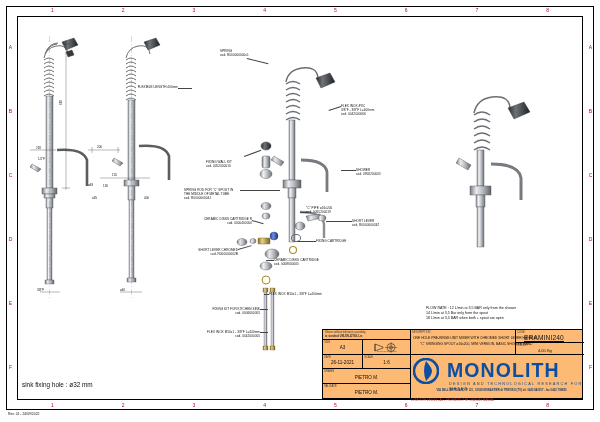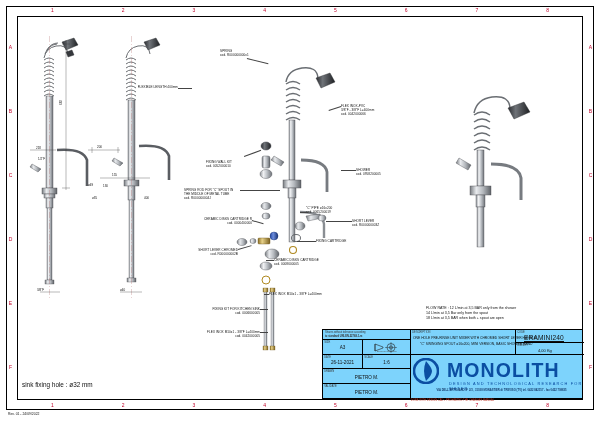--- a/index.html
+++ b/index.html
@@ -16,21 +16,21 @@
   
   .note{position:absolute;font-size:3.1px;line-height:4.0px;color:#111;font-family:"Liberation Sans",sans-serif;white-space:pre;letter-spacing:.02em;}
   .note.r{text-align:right;}
   .leader{position:absolute;background:#444;height:.5px;}
   .dimtxt{position:absolute;font-size:3px;color:#111;white-space:pre;}
 
   
   svg{position:absolute;left:0;top:0;pointer-events:none;}
 
   
-  .tb{position:absolute;left:322px;top:329px;width:261px;height:70px;border:.7px solid #000;box-sizing:border-box;background:#7dd3fc;}
+  .tb{position:absolute;left:322px;top:329px;width:261px;height:70px;border:.7px solid #000;box-sizing:border-box;background:#fdba74;}
   .tb div{box-sizing:border-box;position:absolute;}
   .tb .cell{border-right:.7px solid #000;border-bottom:.7px solid #000;}
   .tb .lab{font-size:2.6px;color:#333;position:absolute;left:1.2px;top:.8px;letter-spacing:.02em;}
   .tb .val{position:absolute;width:100%;text-align:center;font-size:4.6px;top:4.6px;color:#111;}
 
   .mono-wrap{position:absolute;left:88px;top:25px;width:173px;height:45px;}
   .mono-name{position:absolute;left:36px;top:5.5px;font-size:19.5px;font-weight:bold;letter-spacing:.055em;color:#0b4ea2;font-family:"Liberation Sans",sans-serif;line-height:19px;}
   .mono-sub{position:absolute;left:38px;top:26px;font-size:3.9px;letter-spacing:.30em;color:#0b4ea2;font-family:"Liberation Sans",sans-serif;}
   .mono-addr{position:absolute;left:8px;top:34px;width:165px;text-align:center;font-size:2.7px;color:#143a6b;font-weight:bold;letter-spacing:.01em;}
   .logo-mark{position:absolute;left:2px;top:3px;width:26px;height:26px;}

